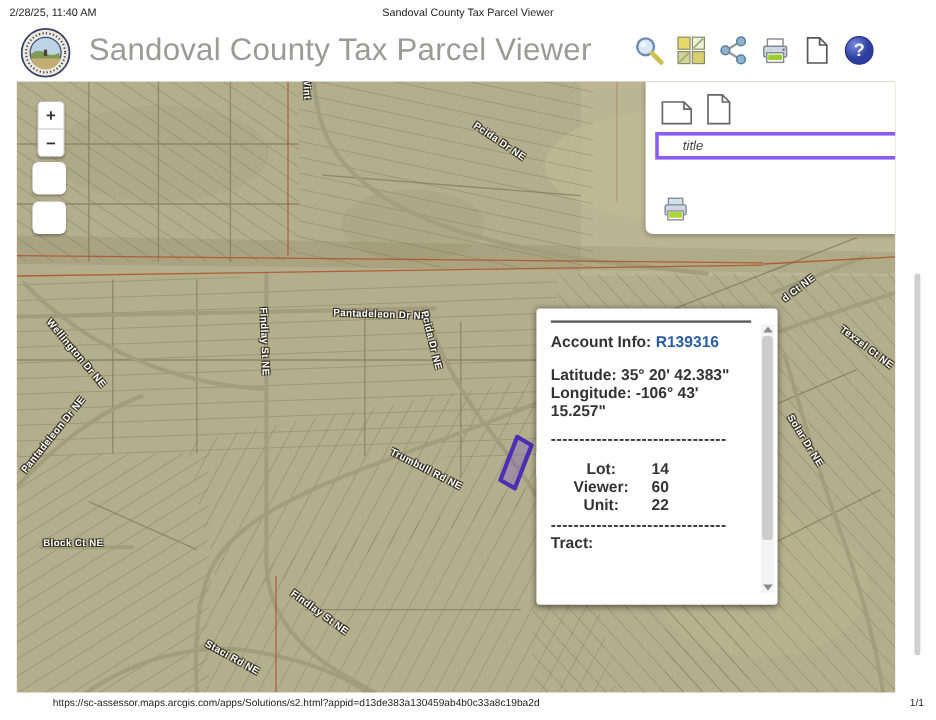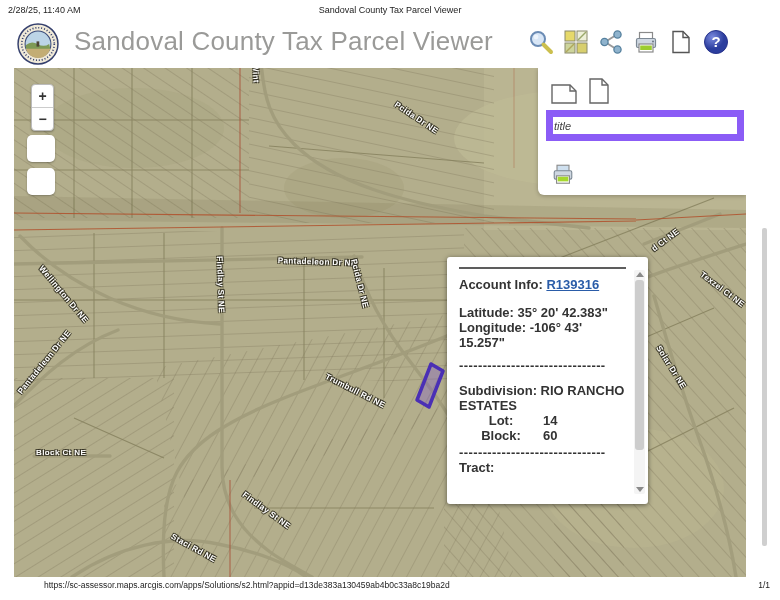--- a/index.html
+++ b/index.html
@@ -31,35 +31,35 @@
     border-radius:4px;box-shadow:0 1px 2px rgba(0,0,0,.3);display:flex;flex-direction:column;}
   .zoomctl div{flex:1;display:flex;align-items:center;justify-content:center;font-size:14px;font-weight:700;color:#333;cursor:pointer;}
   .zoomctl div:first-child{border-bottom:1px solid #ccc;}
   .tool-sq{position:absolute;left:13px;width:28px;height:27px;background:#fff;border-radius:5px;
     box-shadow:0 1px 2px rgba(0,0,0,.3);cursor:pointer;}
 
   
   .print-panel{position:absolute;left:524px;top:0px;width:208px;height:127px;background:#fff;
     border-radius:0 0 0 6px;box-shadow:0 1px 4px rgba(0,0,0,.25);}
   .pp-icons{position:absolute;left:12px;top:9px;display:flex;gap:10px;align-items:flex-end;}
-  .pp-input{position:absolute;left:8px;width:182px;height:15px;border:7px solid #8b5cf6;
-    font:italic 11px "Liberation Sans",sans-serif;color:#333;padding:1px 1px;background:#fff;}
+  .pp-input{position:absolute;left:8px;width:182px;height:15px;border:3px solid #8b5cf6;
+    font:italic 11px "Liberation Sans",sans-serif;color:#333;padding:1px 20px;background:#fff;}
   .pp-input::placeholder{color:#444;font-style:italic;}
   .pp-print{position:absolute;left:13px;top:94px;width:24px;height:24px;cursor:pointer;}
 
   
   .popup{position:absolute;left:447px;top:257px;width:201px;height:247px;background:#fff;border-radius:3px;
     box-shadow:0 1px 5px rgba(0,0,0,.5);overflow:hidden;}
   .popup-tail{position:absolute;left:-12px;top:119px;width:0;height:0;
     border-top:11px solid transparent;border-bottom:11px solid transparent;border-right:13px solid #fff;}
   .popup-body{position:absolute;left:12px;top:10px;width:167px;font:700 13px/15px "Liberation Sans",sans-serif;color:#333;}
   .pu-title{font-size:14.5px;line-height:18px;margin-bottom:4px;}
   .pu-hr{border:none;border-top:2px solid #5d5d5d;margin:0 0 8px 0;}
   .pu-acct{margin-bottom:13px;}
-  .pu-link{color:#2a5ca8;text-decoration:underline;cursor:pointer;}
+  .pu-link{color:#2a5ca8;cursor:pointer;}
   .pu-long{margin-bottom:8px;}
   .pu-dash{white-space:nowrap;overflow:hidden;margin-bottom:10px;letter-spacing:.4px;}
   .pu-dash2{white-space:nowrap;overflow:hidden;margin-top:2px;letter-spacing:.4px;}
   .pu-row{display:flex;text-align:center;}
   .pu-row .lbl{width:84px;}
   .popup-scroll{position:absolute;right:3px;top:13px;width:11px;height:224px;background:#f4f4f4;border-radius:2px;}
   .ps-up,.ps-down{position:absolute;left:2px;width:0;height:0;border-left:4px solid transparent;border-right:4px solid transparent;}
   .ps-up{top:2px;border-bottom:5px solid #8a8a8a;}
   .ps-down{bottom:2px;border-top:5px solid #8a8a8a;}
   .ps-thumb{position:absolute;left:1px;top:10px;width:9px;height:170px;background:#cdcdcd;border-radius:3px;}
@@ -263,28 +263,31 @@
 </div>
 
 <div class="popup">
   <div class="popup-tail"></div>
   <div class="popup-body">
     <hr class="pu-hr">
     <div class="pu-acct"><span>Account Info: </span><a class="pu-link">R139316</a></div>
     <div>Latitude: 35° 20' 42.383"</div>
     <div class="pu-long">Longitude: -106° 43' 15.257"</div>
     <div class="pu-dash">-------------------------------</div>
-    <div>Subdivision: RIO RANCHO ESTATES</div>
     <div class="pu-row">
       <span class="lbl">Lot:</span>
       <span>14</span>
     </div>
     <div class="pu-row">
-      <span class="lbl">Block:</span>
+      <span class="lbl">Viewer:</span>
       <span>60</span>
+    </div>
+    <div class="pu-row">
+      <span class="lbl">Unit:</span>
+      <span>22</span>
     </div>
     <div class="pu-dash2">-------------------------------</div>
     <div>Tract:</div>
   </div>
   <div class="popup-scroll">
     <div class="ps-up"></div>
     <div class="ps-thumb"></div>
     <div class="ps-down"></div>
   </div>
 </div>

